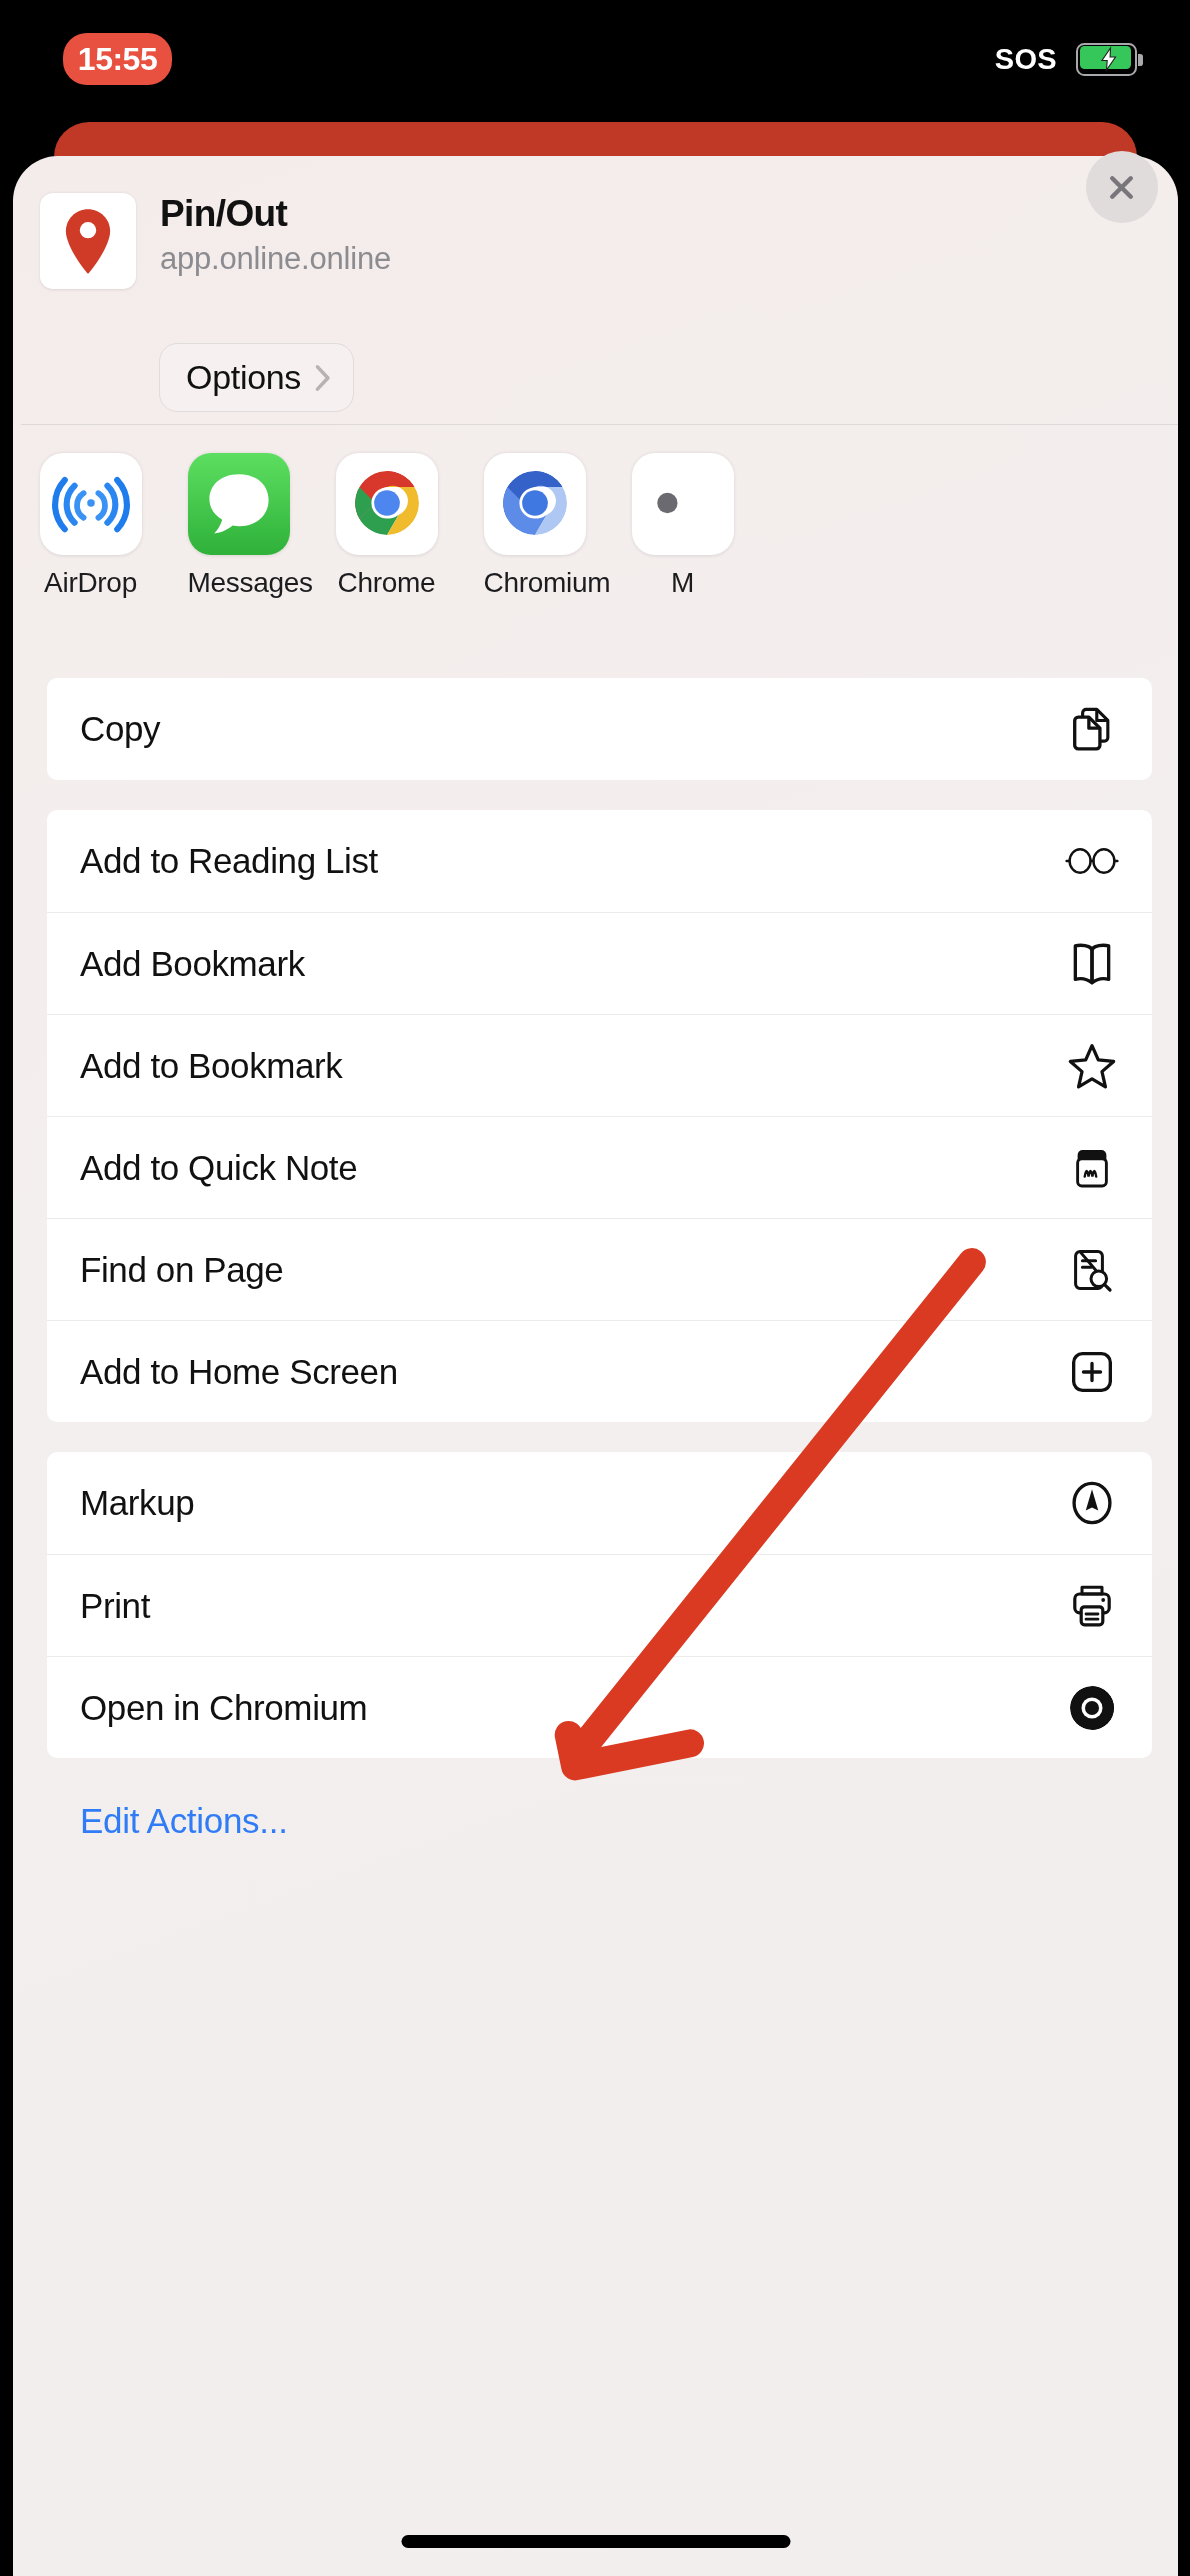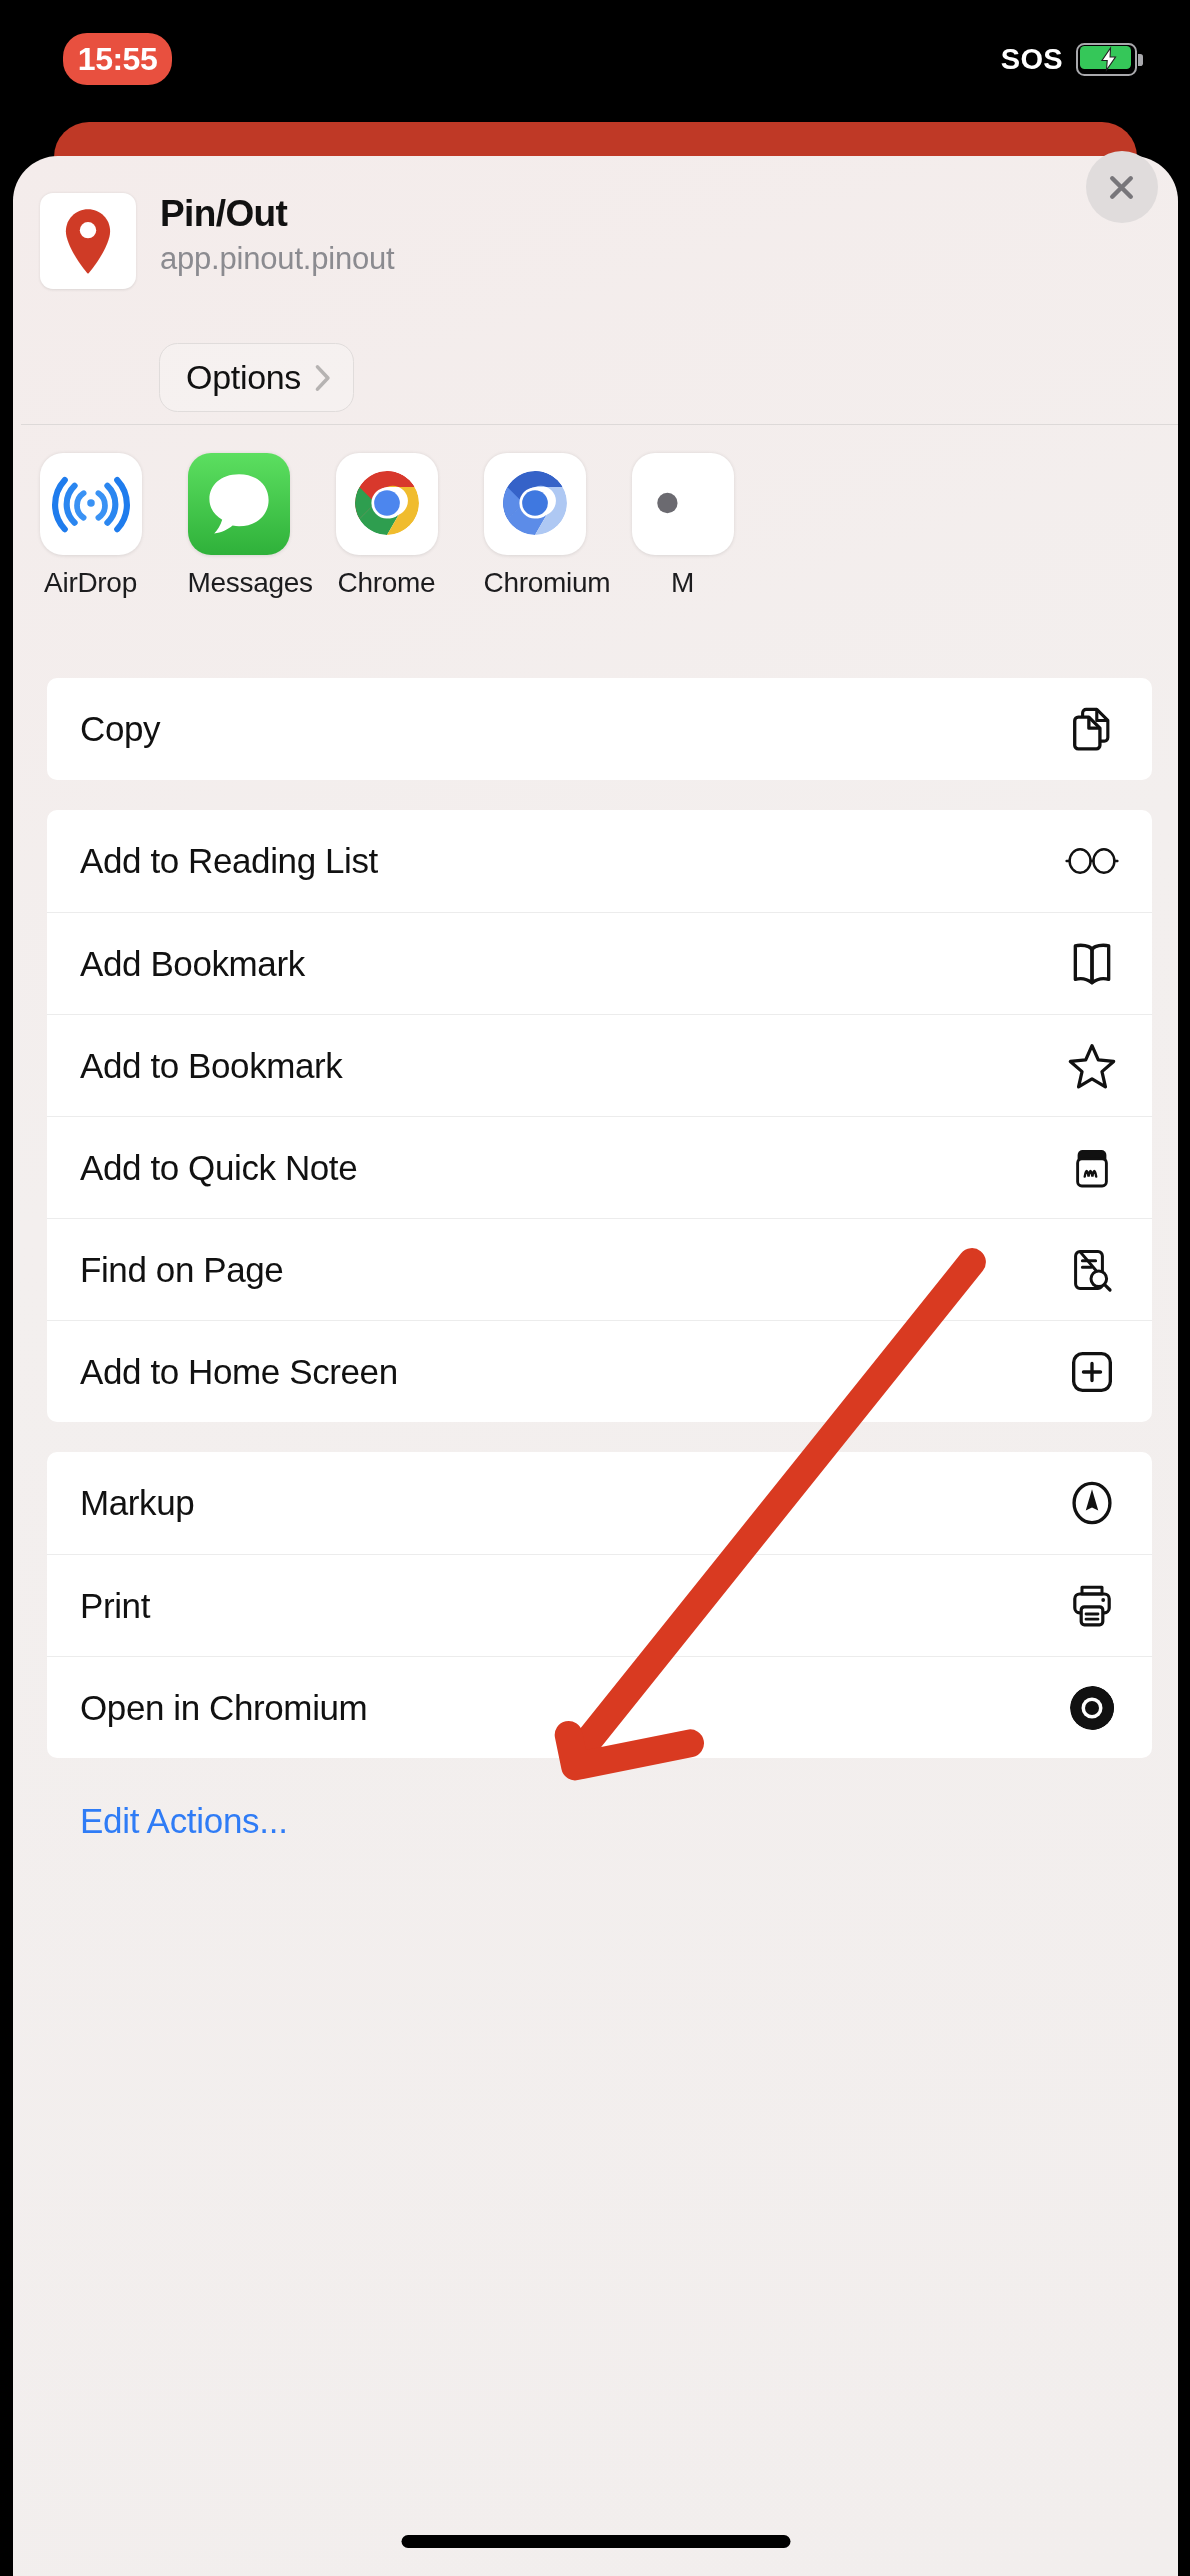--- a/index.html
+++ b/index.html
@@ -18,21 +18,21 @@
   }
   .time-pill {
     position:absolute; left:63px; top:33px;
     width:109px; height:52px; border-radius:24px;
     background:#e8503f;
     display:flex; align-items:center; justify-content:center;
   }
   .time-pill span { color:#fff; font-size:32px; font-weight:600; letter-spacing:-0.5px; }
   .status-right {
     position:absolute; right:48px; top:33px; height:52px;
-    display:flex; align-items:center; gap:13px;
+    display:flex; align-items:center; gap:19px;
   }
   .sos-text { color:#fff; font-size:29px; font-weight:700; letter-spacing:0.3px; }
   .battery { position:relative; width:67px; height:33px; }
   .battery-body {
     position:absolute; left:0; top:0; width:61px; height:33px;
     border:2.8px solid #a9a9ad; border-radius:8.3px; background:transparent;
   }
   .battery-fill {
     position:absolute; left:3.7px; top:3.7px; width:51px; height:23px;
     background:#35c759; border-radius:4.6px;
@@ -174,21 +174,21 @@
     <div class="sheet-header">
       <div class="app-icon">
         <svg viewBox="0 0 48 64" width="54" height="69" aria-hidden="true">
           <path d="M24 2 C12.5 2 3.5 11 3.5 22.4 C3.5 36 20 58 24 62 C28 58 44.5 36 44.5 22.4 C44.5 11 35.5 2 24 2 Z" fill="#cf3b26"></path>
           <circle cx="24" cy="21.5" r="7.6" fill="#ffffff"></circle>
         </svg>
       </div>
 
       <div class="header-text">
         <div class="app-title">Pin/Out</div>
-        <div class="app-url">app.pinout.pinout</div>
+        <div class="app-url">app.online.online</div>
       </div>
 
       <div class="options-btn">
         <span class="label">Options</span>
         <span class="chev">
           <svg viewBox="0 0 12 20" width="16.7" height="28" aria-hidden="true">
             <path d="M2.5 2 L10 10 L2.5 18" fill="none" stroke="#b6b3b2" stroke-width="2.6" stroke-linecap="round" stroke-linejoin="round"></path>
           </svg>
         </span>
       </div>

